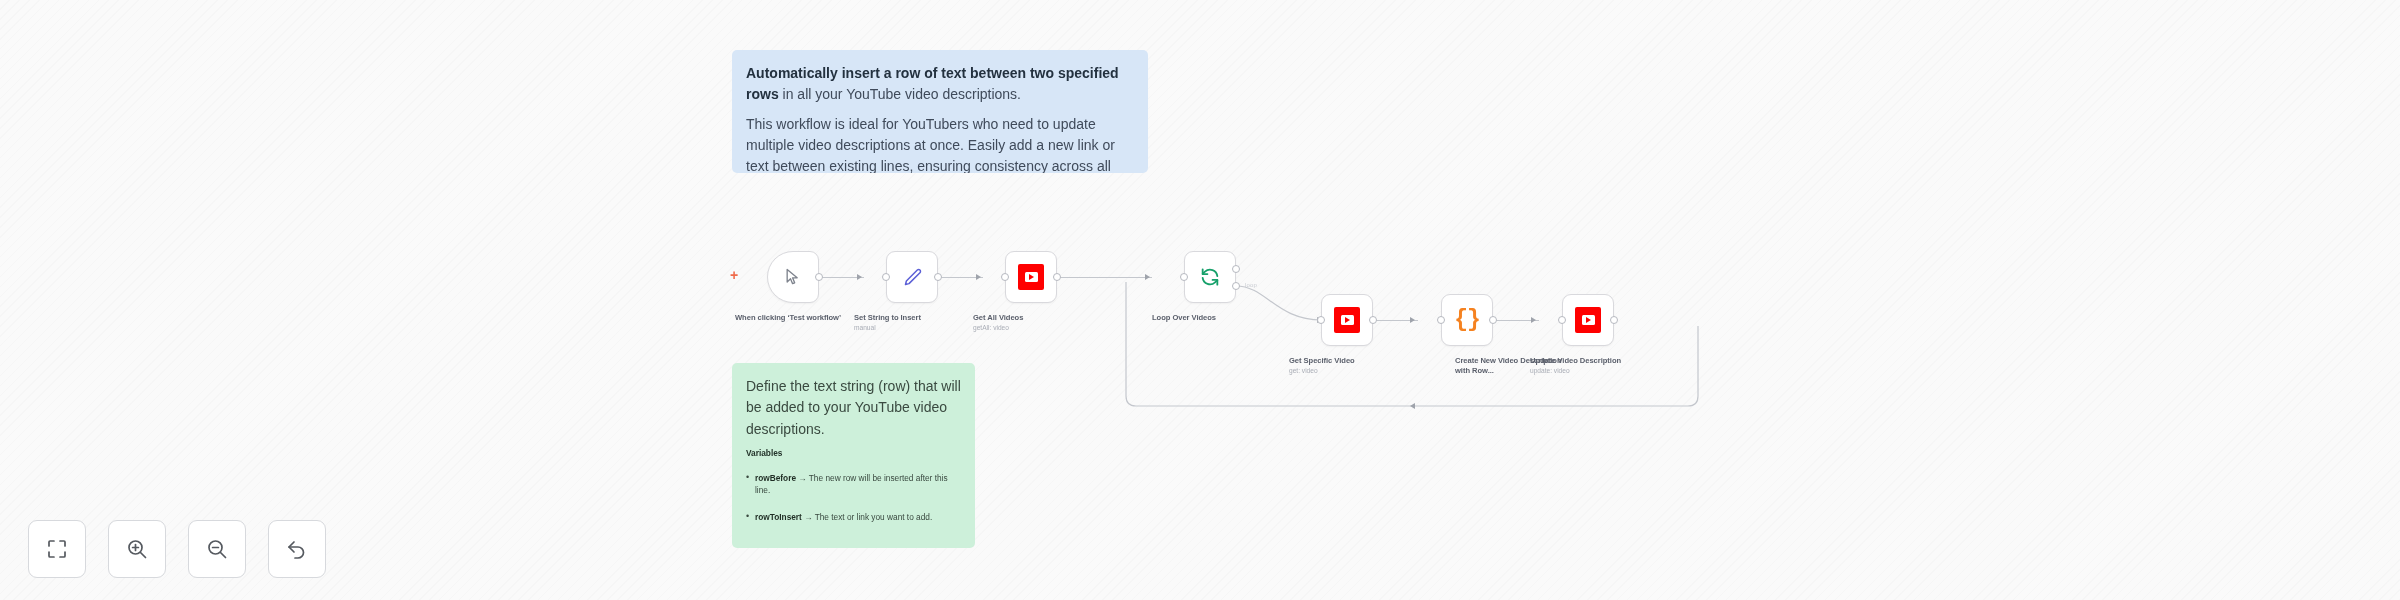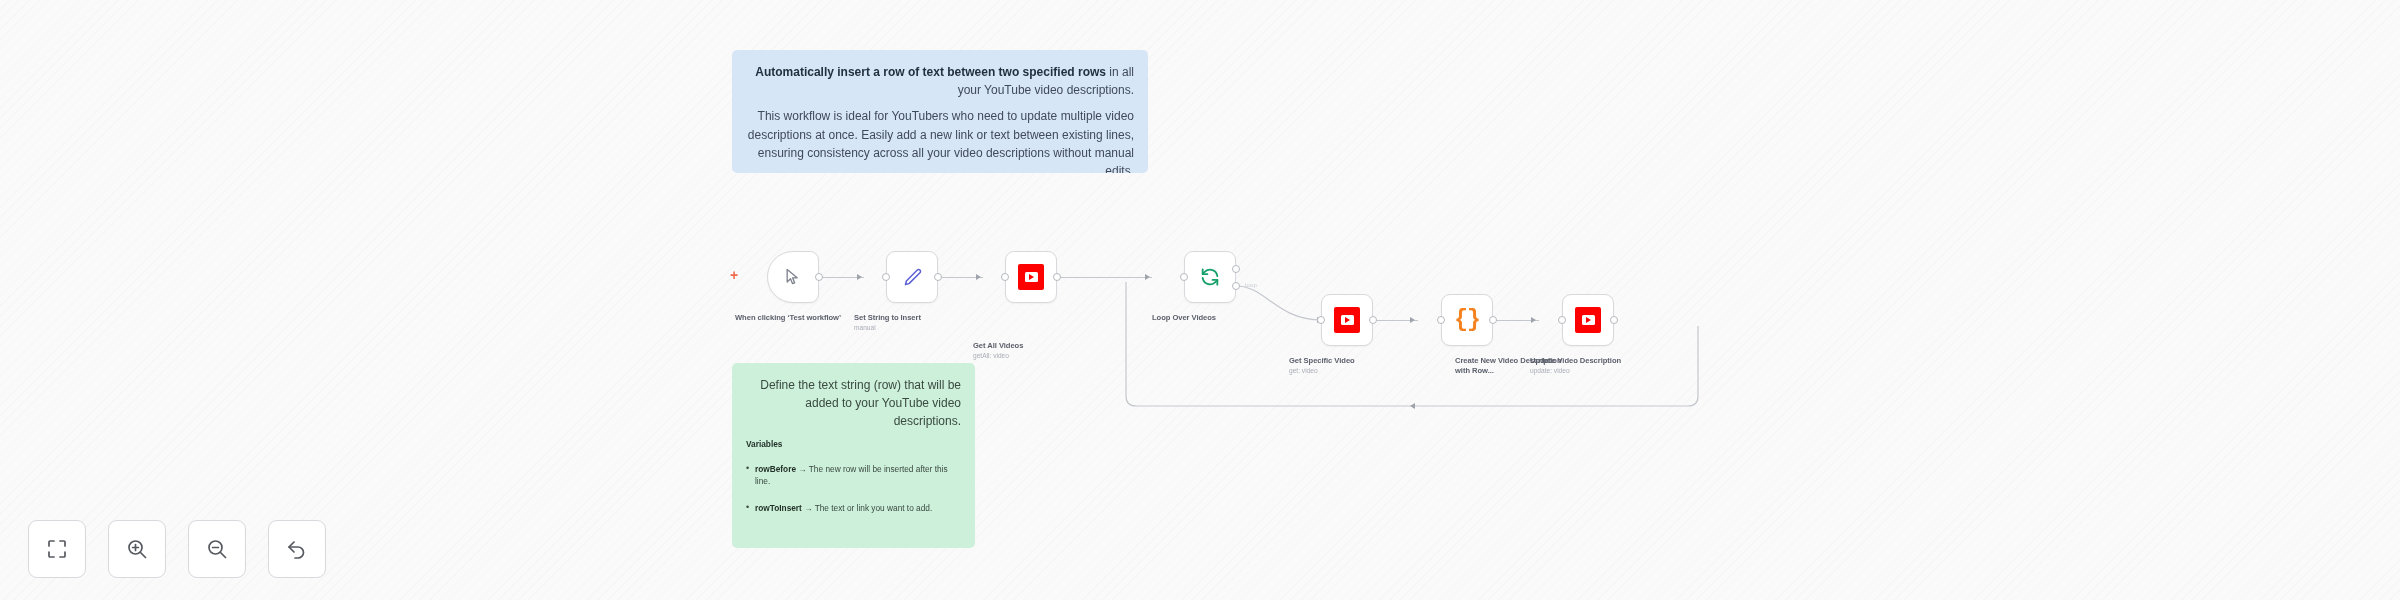--- a/index.html
+++ b/index.html
@@ -30,25 +30,24 @@
   .note h3 {
     font-size: 14.5px;
     font-weight: bold;
     color: #2b2b37;
     line-height: 1.28;
     margin-bottom: 7px;
     letter-spacing: -0.1px;
   }
   .note-green h3 { font-size: 15px; margin-bottom: 9px; }
   .note p {
-    font-size: 12px;
+    font-size: 14px;
     line-height: 1.52;
     color: #3f4a5a;
     margin-bottom: 8px;
-    text-align: right;
   }
   .note-green p { color: #3a4a40; }
   .note p:last-child { margin-bottom: 0; }
   .note b { font-weight: bold; color: #23313f; }
   .note .vars-title { font-weight: bold; font-size: 8.3px; color: #23332a; margin-bottom: 4px; }
   .note ul { list-style: none; }
   .note li {
     font-size: 8.3px;
     line-height: 1.5;
     color: #3a4a40;
@@ -273,21 +272,21 @@
 
   <div class="node" style="left:1005px; top:251px;">
     <div class="yt-icon">
       <div class="inner">
           <div class="tri"></div>
         </div>
     </div>
     <span class="port in"></span>
     <span class="port out"></span>
   </div>
-  <div class="node-label" style="left:973px; top:313px;margin-top:28px;">
+  <div class="node-label" style="left:973px; top:313px;">
     <span>Get All Videos</span>
     <span class="node-sub">getAll: video</span>
   </div>
 
   <div class="node" style="left:1184px; top:251px;">
     <svg width="22" height="22" viewBox="0 0 24 24" fill="none" stroke="#16a06a" stroke-width="2" stroke-linecap="round" stroke-linejoin="round">
       <path d="M20 11 A8 8 0 0 0 6.5 6.2 L4 8.6"></path>
       <polyline points="4,3.6 4,8.8 9.2,8.8"></polyline>
       <path d="M4 13 A8 8 0 0 0 17.5 17.8 L20 15.4"></path>
       <polyline points="20,20.4 20,15.2 14.8,15.2"></polyline>

